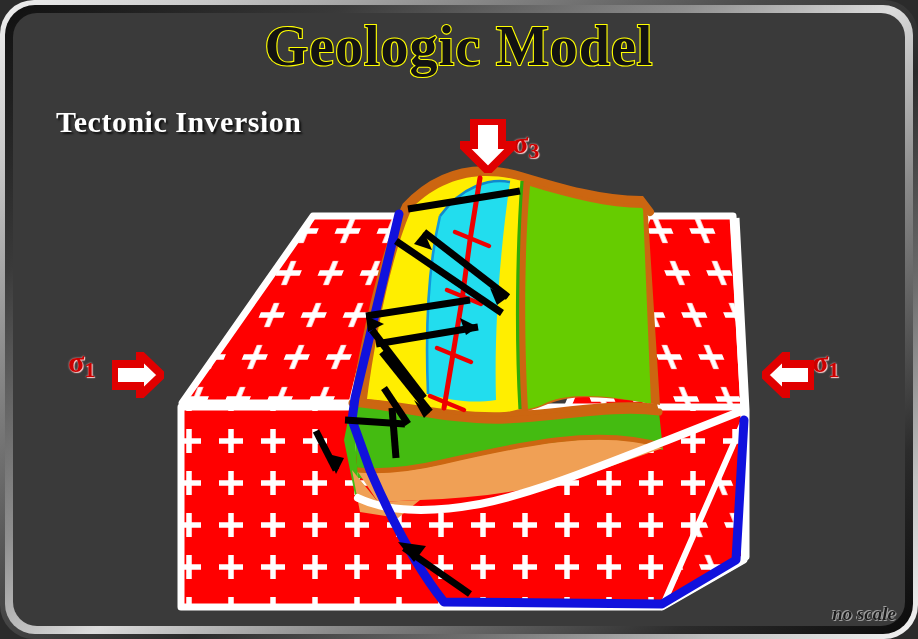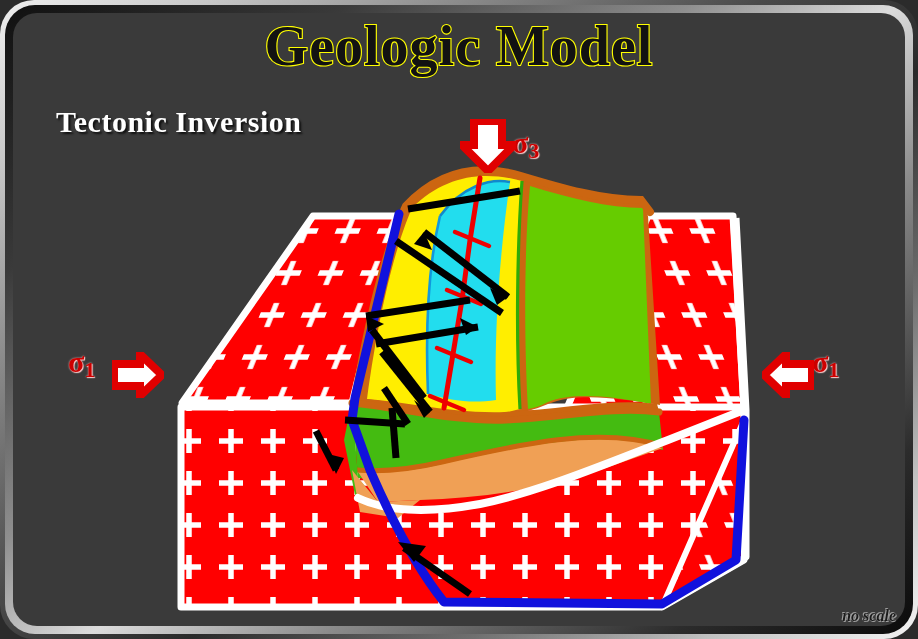--- a/index.html
+++ b/index.html
@@ -67,21 +67,21 @@
     font-size: 30px;
     font-weight: bold;
     color: #ffffff;
     text-shadow: 2px 2px 2px #111;
     font-family: "Liberation Serif", serif;
     letter-spacing: 0.5px;
   }
   #noscale {
     position: absolute;
     right: 22px; bottom: 14px;
-    font-size: 16px;
+    font-size: 19px;
     font-style: italic;
     font-weight: bold;
     color: #1b1b1b;
     text-shadow: 0 0 1px #c9c9c9, 1px 1px 0 #9a9a9a, -1px -1px 0 #9a9a9a;
     font-family: "Liberation Serif", serif;
   }
   
   .stress-label {
     position: absolute;
     font-family: "Liberation Serif", serif;

